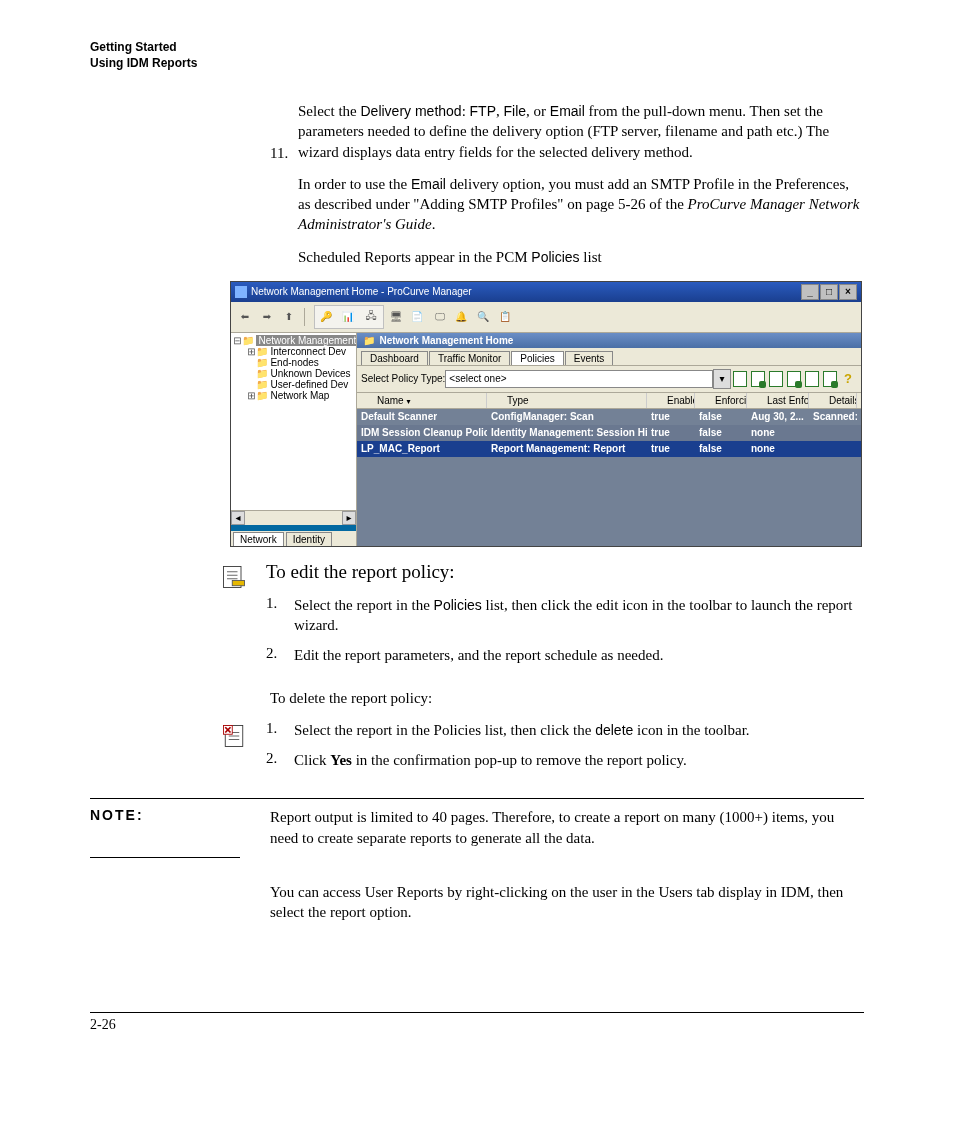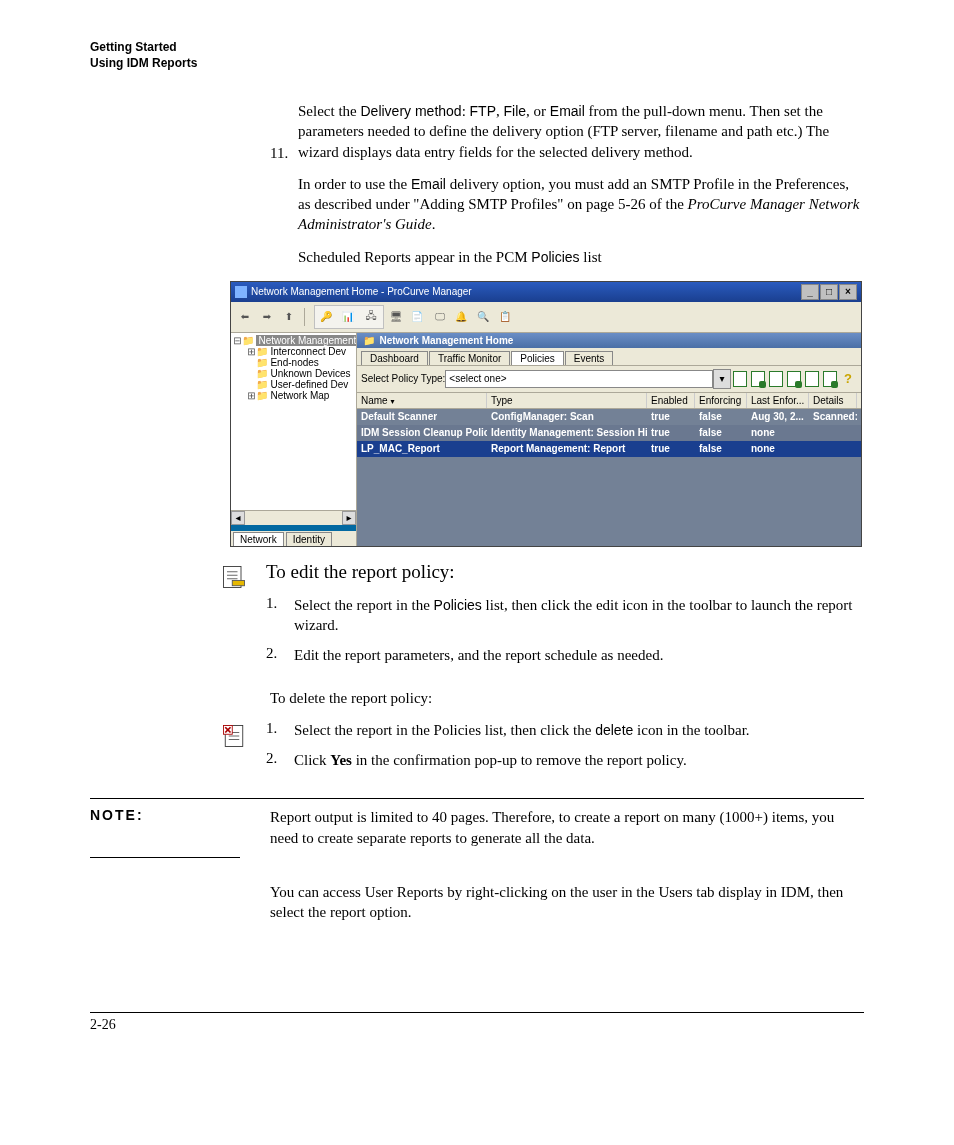--- a/index.html
+++ b/index.html
@@ -144,21 +144,21 @@
   .doc-icon.green::after { content:""; position:absolute; right:-2px; bottom:-2px; width:7px; height:7px; background:#2a7a2a; border-radius:2px;}
   .doc-icon.plain { border-color:#2a7a2a;}
   .help-icon { color:#caa500; font-weight:bold; font-size:13px;}
 
   .grid-header, .grid-row {
     display:grid;
     grid-template-columns: 130px 160px 48px 52px 62px 48px;
     font-size:10px;
   }
   .grid-header { background:#ece9d8; color:#000; border-bottom:1px solid #aca899;}
-  .grid-header > div { padding:2px 4px; border-right:1px solid #ccc; white-space:nowrap; overflow:hidden;}
+  .grid-header > div { padding:2px 20px; border-right:1px solid #ccc; white-space:nowrap; overflow:hidden;}
   .grid-body { background:#738196; flex:1; color:#fff;font-weight:bold;}
   .grid-row { border-bottom:1px solid rgba(255,255,255,0);}
   .grid-row.light { background:#738196; }
   .grid-row.dark { background:#6a7890;}
   .grid-row.selected { background:#1a3f8f;}
   .grid-row > div { padding:2px 4px; white-space:nowrap; overflow:hidden;}
 
   
   .iconed-block { display:flex; align-items:flex-start; }
   .margin-icon {

